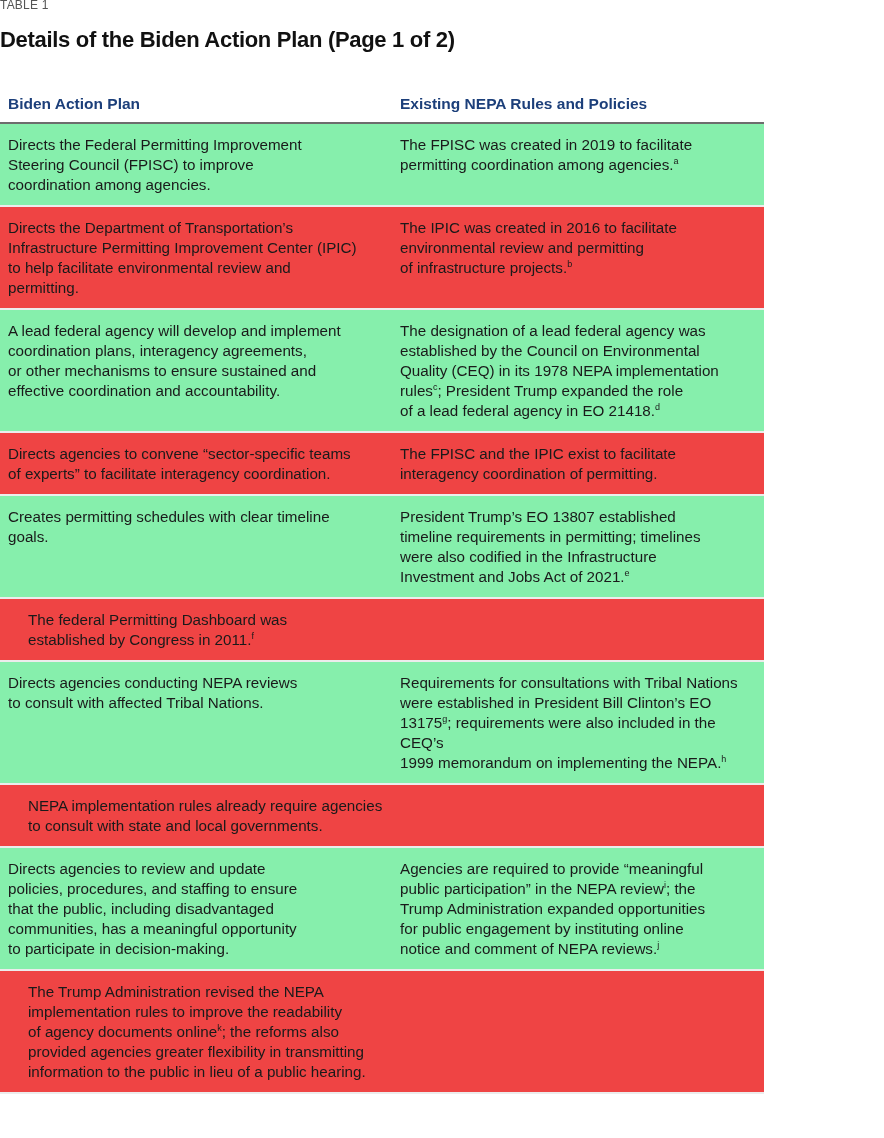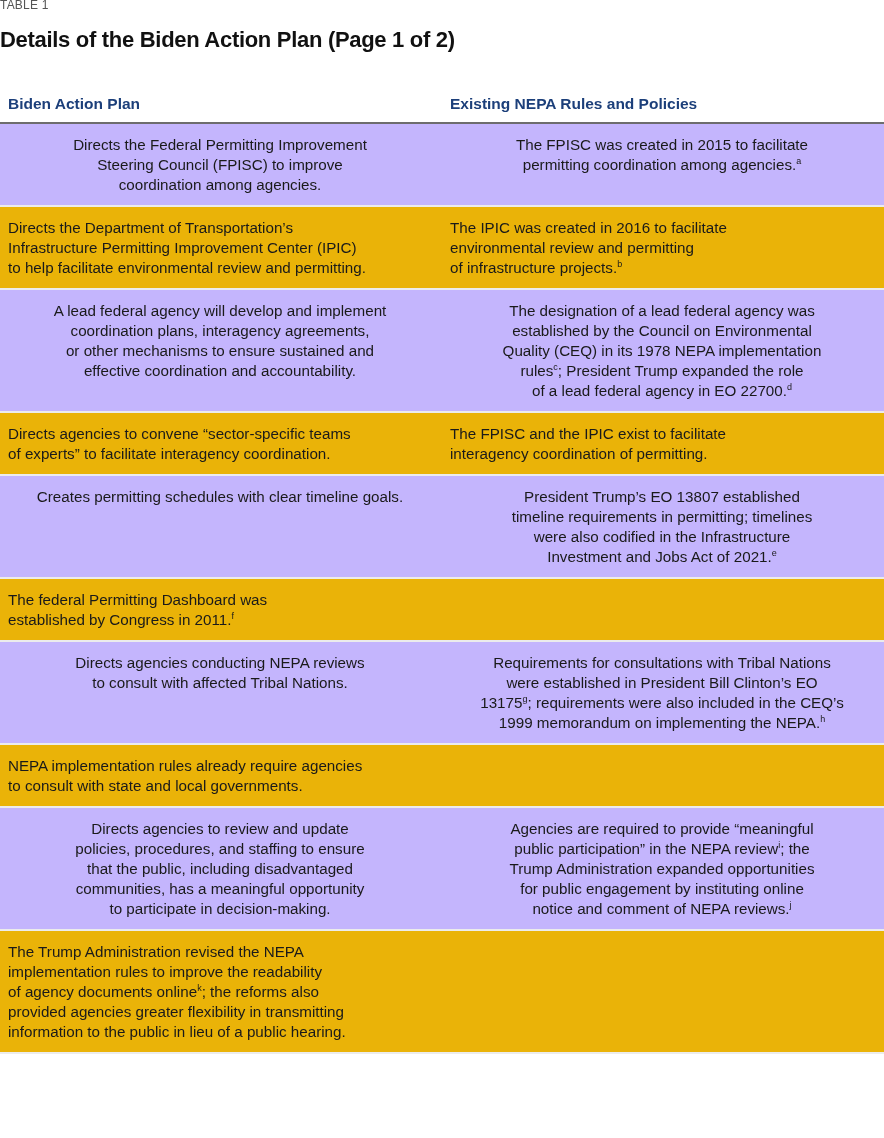--- a/index.html
+++ b/index.html
@@ -31,44 +31,44 @@
       font-size: 22px;
       font-weight: bold;
       color: #111111;
       letter-spacing: -0.3px;
       text-align: right;
     }
     .table {
       position: absolute;
       left: 0;
       top: 86px;
-      width: 884px;
+      width: 764px;
     }
     .thead {
       display: flex;
       height: 38px;
       border-bottom: 2px solid #6d6d6d;
       box-sizing: border-box;
     }
     .th {
       font-size: 15.5px;
       font-weight: bold;
       color: #1c3f7a;
       padding-top: 9px;
       box-sizing: border-box;
     }
     .col1 { width: 442px; padding-left: 8px; padding-right: 10px; box-sizing: border-box; }
-    .col2 { width: 442px; padding-left: 8px; padding-right: 10px; box-sizing: border-box; }
+    .col2 { width: 442px; padding-left: 8px; padding-right: 10px; box-sizing: border-box; margin-left: 20px; }
     .row {
       display: flex;
       border-bottom: 2px solid #ececec;
       box-sizing: border-box;
     }
-    .row.gray { background: #c4b5fd; text-align: center; }
-    .row.white { background: #eab308; }
+    .row.gray { background: #86efac; }
+    .row.white { background: #ef4444; }
     .td {
       font-size: 15.2px;
       line-height: 20px;
       padding-top: 11px;
       padding-bottom: 10px;
       white-space: pre-line;
       color: #1a1a1a;
     }
     sup {
       font-size: 9px;
@@ -103,41 +103,41 @@
 <div class="table">
   <div class="thead">
     <div class="th col1">Biden Action Plan</div>
     <div class="th col2">Existing NEPA Rules and Policies</div>
   </div>
   <div id="tbody">
       <div class="row gray">
         <div class="td col1">Directs the Federal Permitting Improvement
 Steering Council (FPISC) to improve
 coordination among agencies.</div>
-        <div class="td col2"><span>The FPISC was created in 2015 to facilitate
+        <div class="td col2"><span>The FPISC was created in 2019 to facilitate
 permitting coordination among agencies.</span><sup>a</sup></div>
       </div>
       <div class="row white">
         <div class="td col1">Directs the Department of Transportation’s
 Infrastructure Permitting Improvement Center (IPIC)
 to help facilitate environmental review and permitting.</div>
         <div class="td col2"><span>The IPIC was created in 2016 to facilitate
 environmental review and permitting
 of infrastructure projects.</span><sup>b</sup></div>
       </div>
       <div class="row gray">
         <div class="td col1">A lead federal agency will develop and implement
 coordination plans, interagency agreements,
 or other mechanisms to ensure sustained and
 effective coordination and accountability.</div>
         <div class="td col2"><span>The designation of a lead federal agency was
 established by the Council on Environmental
 Quality (CEQ) in its 1978 NEPA implementation
 rules</span><sup>c</sup><span>; President Trump expanded the role
-of a lead federal agency in EO 22700.</span><sup>d</sup></div>
+of a lead federal agency in EO 21418.</span><sup>d</sup></div>
       </div>
       <div class="row white">
         <div class="td col1">Directs agencies to convene “sector-specific teams
 of experts” to facilitate interagency coordination.</div>
         <div class="td col2"><span>The FPISC and the IPIC exist to facilitate
 interagency coordination of permitting.</span></div>
       </div>
       <div class="row gray">
         <div class="td col1">Creates permitting schedules with clear timeline goals.</div>
         <div class="td col2"><span>President Trump’s EO 13807 established

